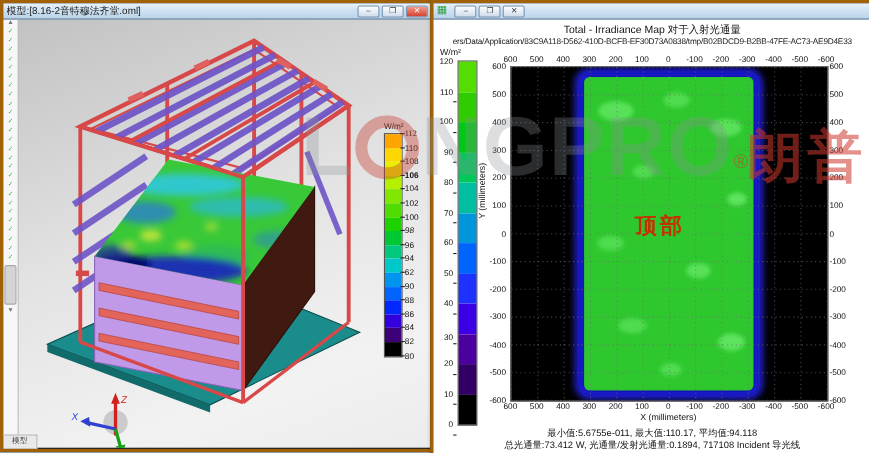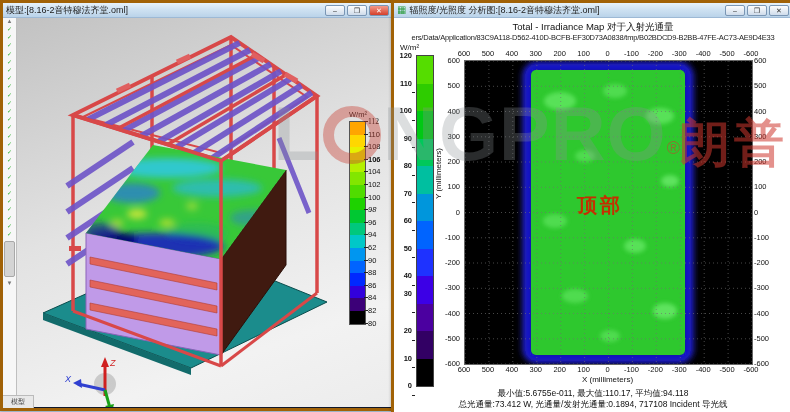--- a/index.html
+++ b/index.html
@@ -53,21 +53,21 @@
   .lw-cb-tick{position:absolute;left:17px;width:4px;height:1px;background:#222;}
 
   
   #rw{left:391px;top:0;width:398px;height:410px;}
   #rw .content{position:absolute;left:0;right:0;top:15px;bottom:0;background:#fff;}
   .rw-line1{position:absolute;top:3px;left:0;right:0;text-align:center;font-size:9.5px;color:#111;}
   .rw-line2{position:absolute;top:15px;left:2px;right:2px;text-align:center;font-size:7.5px;letter-spacing:-.2px;color:#222;white-space:nowrap;overflow:hidden;}
   .rw-unit{position:absolute;top:25px;left:6px;font-size:8px;color:#111;}
   #rw-cb-bar{position:absolute;left:22px;top:37px;width:16px;border:1px solid #444;}
   #rw-cb-labels{position:absolute;left:0;top:37px;width:18px;height:330px;}
-  .rw-cb-label{position:absolute;right:0;font-size:7.5px;color:#111;text-align:right;white-space:nowrap;font-weight:bold;}
+  .rw-cb-label{position:absolute;right:0;font-size:7.5px;color:#111;text-align:right;white-space:nowrap;}
   .rw-cb-tick{position:absolute;left:18px;width:3px;height:1px;background:#222;}
   #rw-ylab{
     position:absolute;left:40px;top:130px;font-size:8px;color:#111;
     writing-mode:vertical-rl;transform:rotate(180deg);
   }
   #plot{position:absolute;left:70px;top:42px;width:287px;height:303px;background:#000;border:1px solid #666;}
   #plot svg{position:absolute;left:0;top:0;}
   #plot .annotation{position:absolute;font-weight:bold;font-size:20px;letter-spacing:3px;}
   .xticks{position:absolute;left:70px;width:287px;height:9px;font-size:7.5px;color:#111;}
   .xticks span{position:absolute;transform:translateX(-50%);white-space:nowrap;}
@@ -304,21 +304,20 @@
         </div>
     </div>
   </div>
 
   <div id="lw-bottomtab">模型</div>
 </div>
 
 <div class="win" id="rw">
   <div class="titlebar">
     <span class="win-icon">▦</span>
-    <span class="t-text">辐照度/光照度 分析图:[8.16-2音特穆法齐堂.oml]</span>
     <span class="capbtns">
       <span class="capbtn">–</span>
       <span class="capbtn">❐</span>
       <span class="capbtn">✕</span>
     </span>
   </div>
 
   <div class="content">
     <div class="rw-line1">Total - Irradiance Map 对于入射光通量</div>
     <div class="rw-line2">ers/Data/Application/83C9A118-D562-410D-BCFB-EF30D73A0838/tmp/B02BDCD9-B2BB-47FE-AC73-AE9D4E33</div>
@@ -350,21 +349,21 @@
         <span class="rw-cb-label" style="top: 106px;">80</span>
         <span class="rw-cb-tick" style="top: 147px;"></span>
         <span class="rw-cb-label" style="top: 133.5px;">70</span>
         <span class="rw-cb-tick" style="top: 174.5px;"></span>
         <span class="rw-cb-label" style="top: 161px;">60</span>
         <span class="rw-cb-tick" style="top: 202px;"></span>
         <span class="rw-cb-label" style="top: 188.5px;">50</span>
         <span class="rw-cb-tick" style="top: 229.5px;"></span>
         <span class="rw-cb-label" style="top: 216px;">40</span>
         <span class="rw-cb-tick" style="top: 257px;"></span>
-        <span class="rw-cb-label" style="top: 234px;">30</span>
+        <span class="rw-cb-label" style="top: 247px;">30</span>
         <span class="rw-cb-tick" style="top: 284.5px;"></span>
         <span class="rw-cb-label" style="top: 271px;">20</span>
         <span class="rw-cb-tick" style="top: 312px;"></span>
         <span class="rw-cb-label" style="top: 298.5px;">10</span>
         <span class="rw-cb-tick" style="top: 339.5px;"></span>
         <span class="rw-cb-label" style="top: 326px;">0</span>
       </div>
 
     <div id="rw-ylab">Y (millimeters)</div>
 

